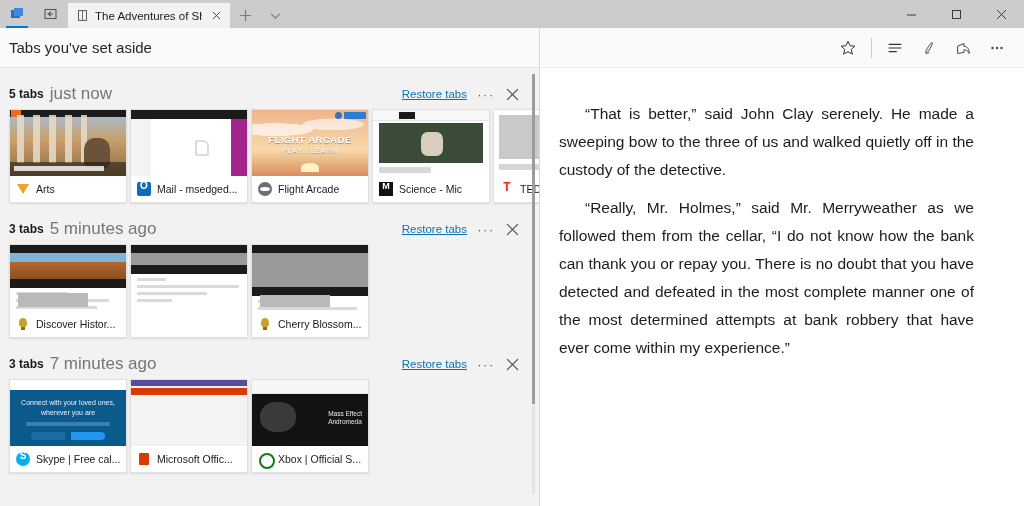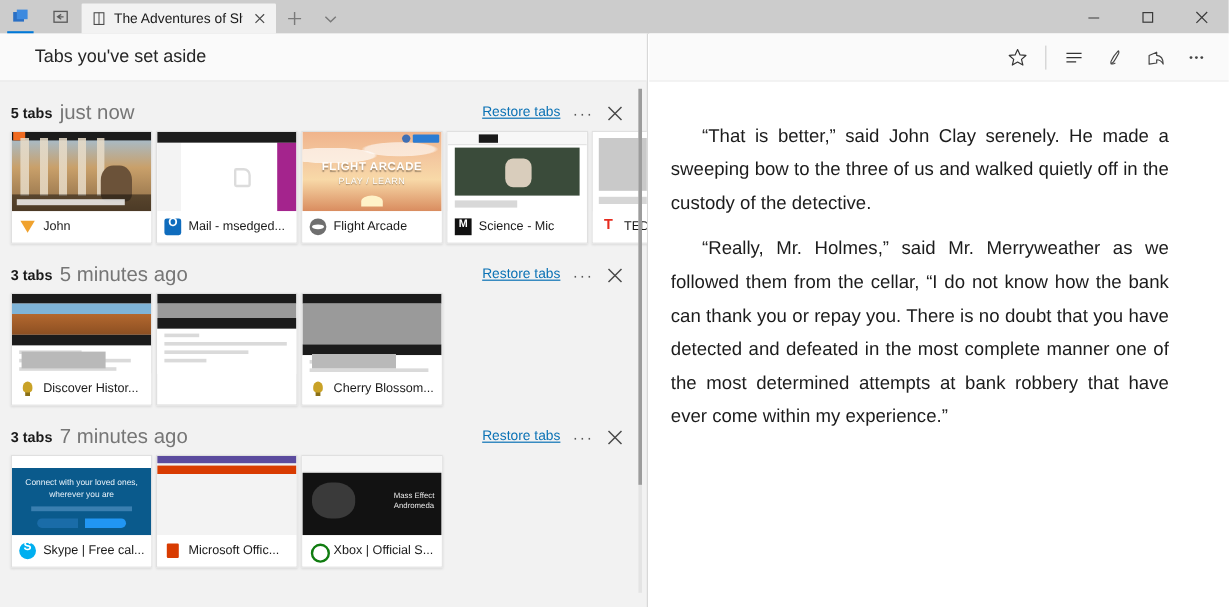--- a/index.html
+++ b/index.html
@@ -53,21 +53,21 @@
     background: #f2f2f2;
     border-right: 1px solid #d8d8d8;
     overflow: hidden;
   }
   .pane-header {
     height: 40px; background: #fafafa;
     display: flex; align-items: center;
     padding-left: 9px;
     border-bottom: 1px solid #e6e6e6;
   }
-  .pane-title { font-size: 15px; color: #262626; font-weight: 400; margin-left: 20px; }
+  .pane-title { font-size: 15px; color: #262626; font-weight: 400; }
 
   .group { padding: 0 0 0 0; }
   .group-head {
     height: 30px; display: flex; align-items: center;
     padding: 0 14px 0 9px; margin-top: 11px;
   }
   .g-count { font-size: 12px; color: #1a1a1a; font-weight: bold; }
   .g-time { font-size: 17px; color: #767676; margin-left: 6px; }
   .g-actions { margin-left: auto; display: flex; align-items: center; gap: 0px; }
   .g-restore {
@@ -317,21 +317,21 @@
                 <div class="logo"></div>
               <div class="cols"></div>
                 <div class="person"></div>
               <div class="capbar">
                   <i style="width:78%"></i>
                 </div>
               </div>
           </div>
           <div class="caption">
             <span class="fav fv-cyark"></span>
-            <span class="cap-text">John</span>
+            <span class="cap-text">Arts</span>
           </div>
         </div>
 
         <div class="card">
           <div class="thumb">
             <div class="t-mail">
                 <div class="top"></div>
                 <div class="lft"></div>
                 <div class="mid"></div>
                 <div class="rgt"></div>

